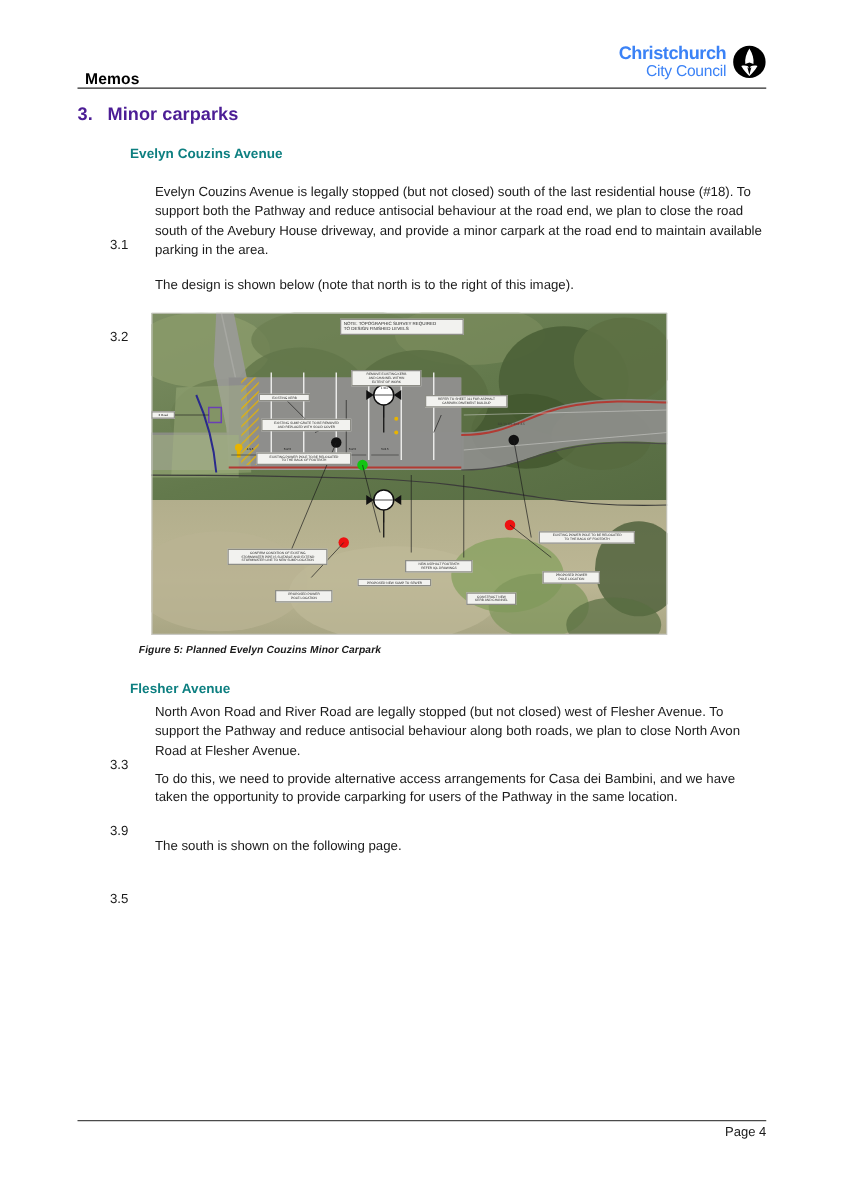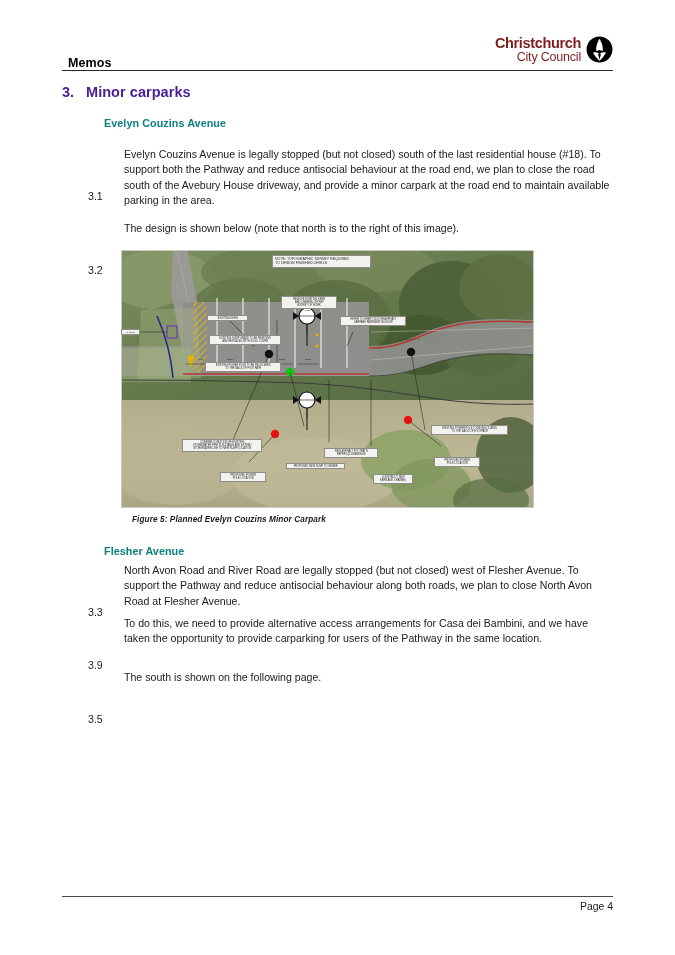--- a/index.html
+++ b/index.html
@@ -40,21 +40,21 @@
     position: absolute;
     right: 0px;
     top: 0px;
     display: flex;
     align-items: center;
     gap: 5px;
   }
   .logo-text {
     text-align: right;
     line-height: 1.03;
-    color: #7f1d1d;
+    color: #3b82f6;
   }
   .logo-line1 {
     font-size: 14.5px;
     font-weight: bold;
     letter-spacing: -0.35px;
     display: block;
   }
   .logo-line2 {
     font-size: 12.5px;
     letter-spacing: -0.2px;
@@ -139,21 +139,21 @@
     height: 258px;
     overflow: hidden;
     border: 0;
   }
   .fig-canvas {
     position: absolute;
     inset: 0;
   }
   .fig-caption {
     position: absolute;
-    left: 132px;
+    left: 111px;
     top: 515px;
     width: 420px;
     font-size: 8.2px;
     font-weight: bold;
     font-style: italic;
     color: #1a1a1a;
     letter-spacing: 0.1px;
   }
 
   

